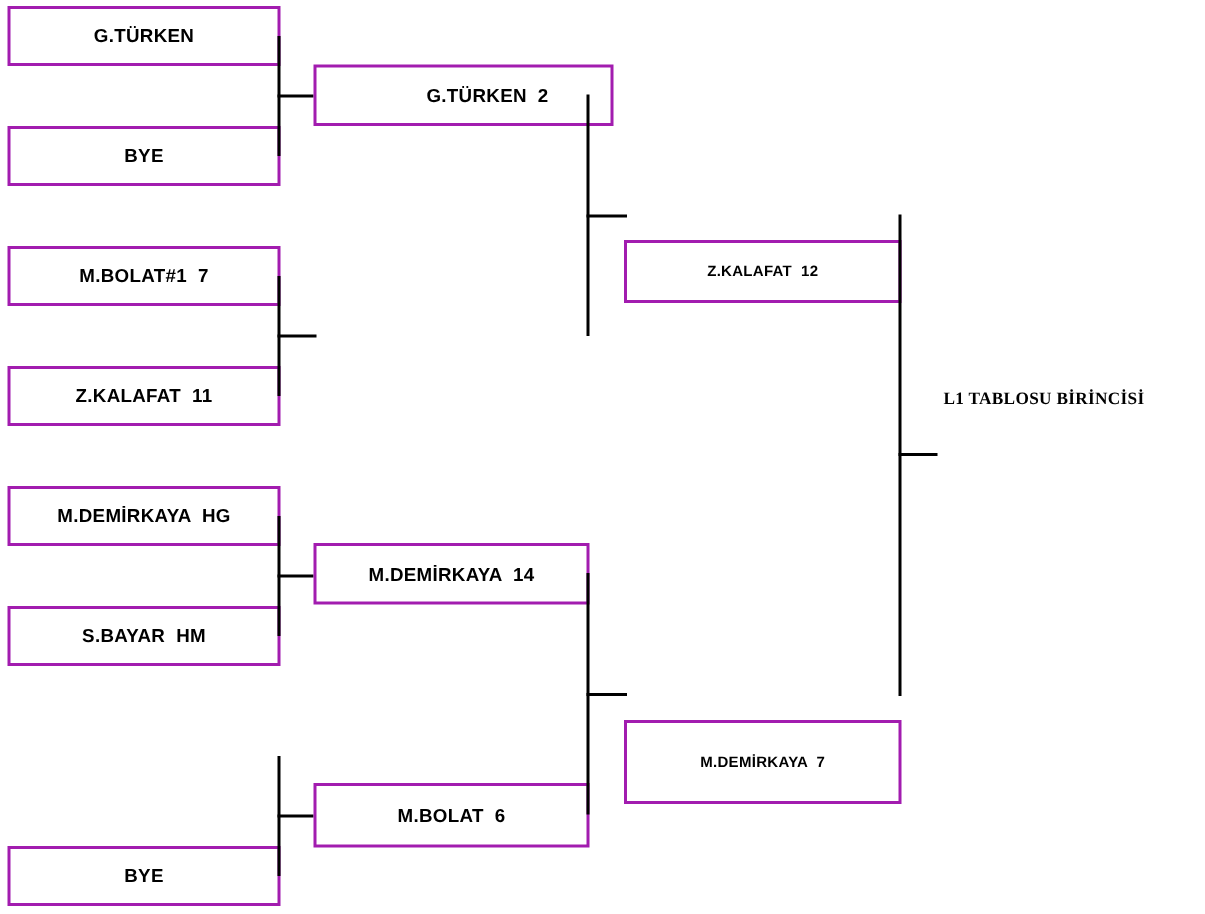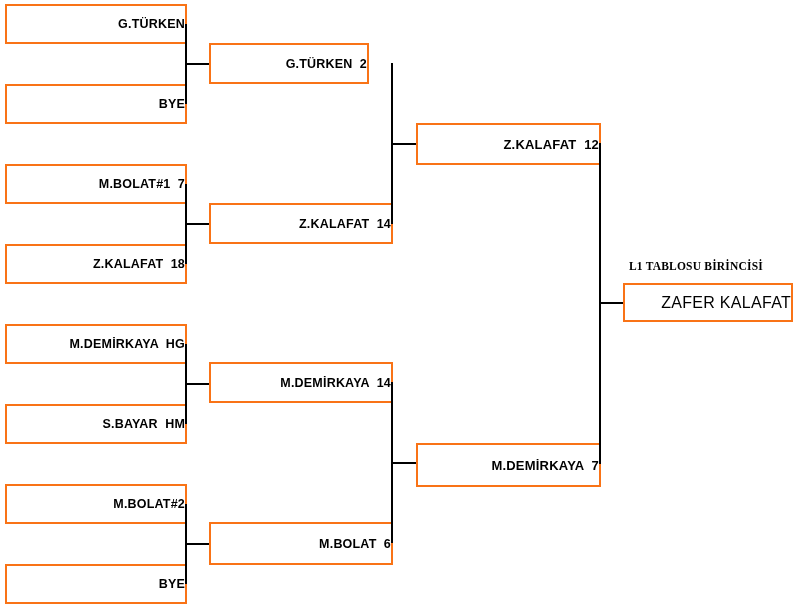--- a/index.html
+++ b/index.html
@@ -12,33 +12,33 @@
     position: relative;
     width: 803px;
     height: 609px;
     background: #ffffff;
     font-family: "Liberation Sans", sans-serif;
     overflow: hidden;
   }
   .box {
     position: absolute;
     box-sizing: border-box;
-    border: 2px solid #f97316;
+    border: 2px solid #a21caf;
     background: #ffffff;
     display: flex;
     align-items: center;
-    justify-content: flex-end;
+    justify-content: center;
     font-weight: bold;
     color: #000000;
     letter-spacing: 0.2px;
     white-space: pre;
   }
   .r1 { font-size: 12.5px; }
   .r2 { font-size: 12.5px; }
-  .r3 { font-size: 13px; }
+  .r3 { font-size: 10px; margin-top: 37px; }
   .winner-box {
     font-size: 16px;
     font-weight: normal;
     letter-spacing: 0.3px;
   }
   .winner-label {
     position: absolute;
     font-size: 11.5px;
     font-weight: bold;
     color: #000000;
@@ -64,74 +64,65 @@
   <div class="box r1" style="left:5px; top:4px; width:182px; height:40px;">
     <span>G.TÜRKEN</span>
   </div>
   <div class="box r1" style="left:5px; top:84px; width:182px; height:40px;">
     <span>BYE</span>
   </div>
   <div class="box r1" style="left:5px; top:164px; width:182px; height:40px;">
     <span>M.BOLAT#1  7</span>
   </div>
   <div class="box r1" style="left:5px; top:244px; width:182px; height:40px;">
-    <span>Z.KALAFAT  18</span>
+    <span>Z.KALAFAT  11</span>
   </div>
   <div class="box r1" style="left:5px; top:404px; width:182px; height:40px;">
     <span>S.BAYAR  HM</span>
   </div>
   <div class="box r1" style="left:5px; top:324px; width:182px; height:40px;">
     <span>M.DEMİRKAYA  HG</span>
-  </div>
-  <div class="box r1" style="left:5px; top:484px; width:182px; height:40px;">
-    <span>M.BOLAT#2</span>
   </div>
   <div class="box r1" style="left:5px; top:564px; width:182px; height:40px;">
     <span>BYE</span>
   </div>
 
   <div class="vline" style="left:185px; top:24px; height:80px;"></div>
   <div class="hline" style="left:185px; top:63px; width:26px;"></div>
 
   <div class="vline" style="left:185px; top:184px; height:80px;"></div>
   <div class="hline" style="left:185px; top:223px; width:26px;"></div>
 
   <div class="vline" style="left:185px; top:344px; height:80px;"></div>
   <div class="hline" style="left:185px; top:383px; width:26px;"></div>
 
   <div class="vline" style="left:185px; top:504px; height:80px;"></div>
   <div class="hline" style="left:185px; top:543px; width:26px;"></div>
 
-  <div class="box r2" style="left:209px; top:43px; width:160px; height:41px;padding-left:32px;">
+  <div class="box r2" style="left:209px; top:43px; width:200px; height:41px;padding-left:32px;">
     <span>G.TÜRKEN  2</span>
-  </div>
-  <div class="box r2" style="left:209px; top:203px; width:184px; height:41px;">
-    <span>Z.KALAFAT  14</span>
   </div>
   <div class="box r2" style="left:209px; top:362px; width:184px; height:41px;">
     <span>M.DEMİRKAYA  14</span>
   </div>
   <div class="box r2" style="left:209px; top:522px; width:184px; height:43px;">
     <span>M.BOLAT  6</span>
   </div>
 
   <div class="vline" style="left:391px; top:63px; height:161px;"></div>
   <div class="hline" style="left:391px; top:143px; width:27px;"></div>
 
   <div class="vline" style="left:391px; top:382px; height:161px;"></div>
   <div class="hline" style="left:391px; top:462px; width:27px;"></div>
 
   <div class="box r3" style="left:416px; top:123px; width:185px; height:42px;">
     <span>Z.KALAFAT  12</span>
   </div>
-  <div class="box r3" style="left:416px; top:443px; width:185px; height:44px;">
+  <div class="box r3" style="left:416px; top:443px; width:185px; height:56px;">
     <span>M.DEMİRKAYA  7</span>
   </div>
 
   <div class="vline" style="left:599px; top:143px; height:321px;"></div>
   <div class="hline" style="left:599px; top:302px; width:26px;"></div>
 
   <div class="winner-label" style="left:629px; top:260px;font-family:Liberation Serif, serif;">L1 TABLOSU BİRİNCİSİ</div>
-  <div class="box winner-box" style="left:623px; top:283px; width:170px; height:39px;">
-    <span>ZAFER KALAFAT</span>
-  </div>
 
 </div>
 
 </body></html>

